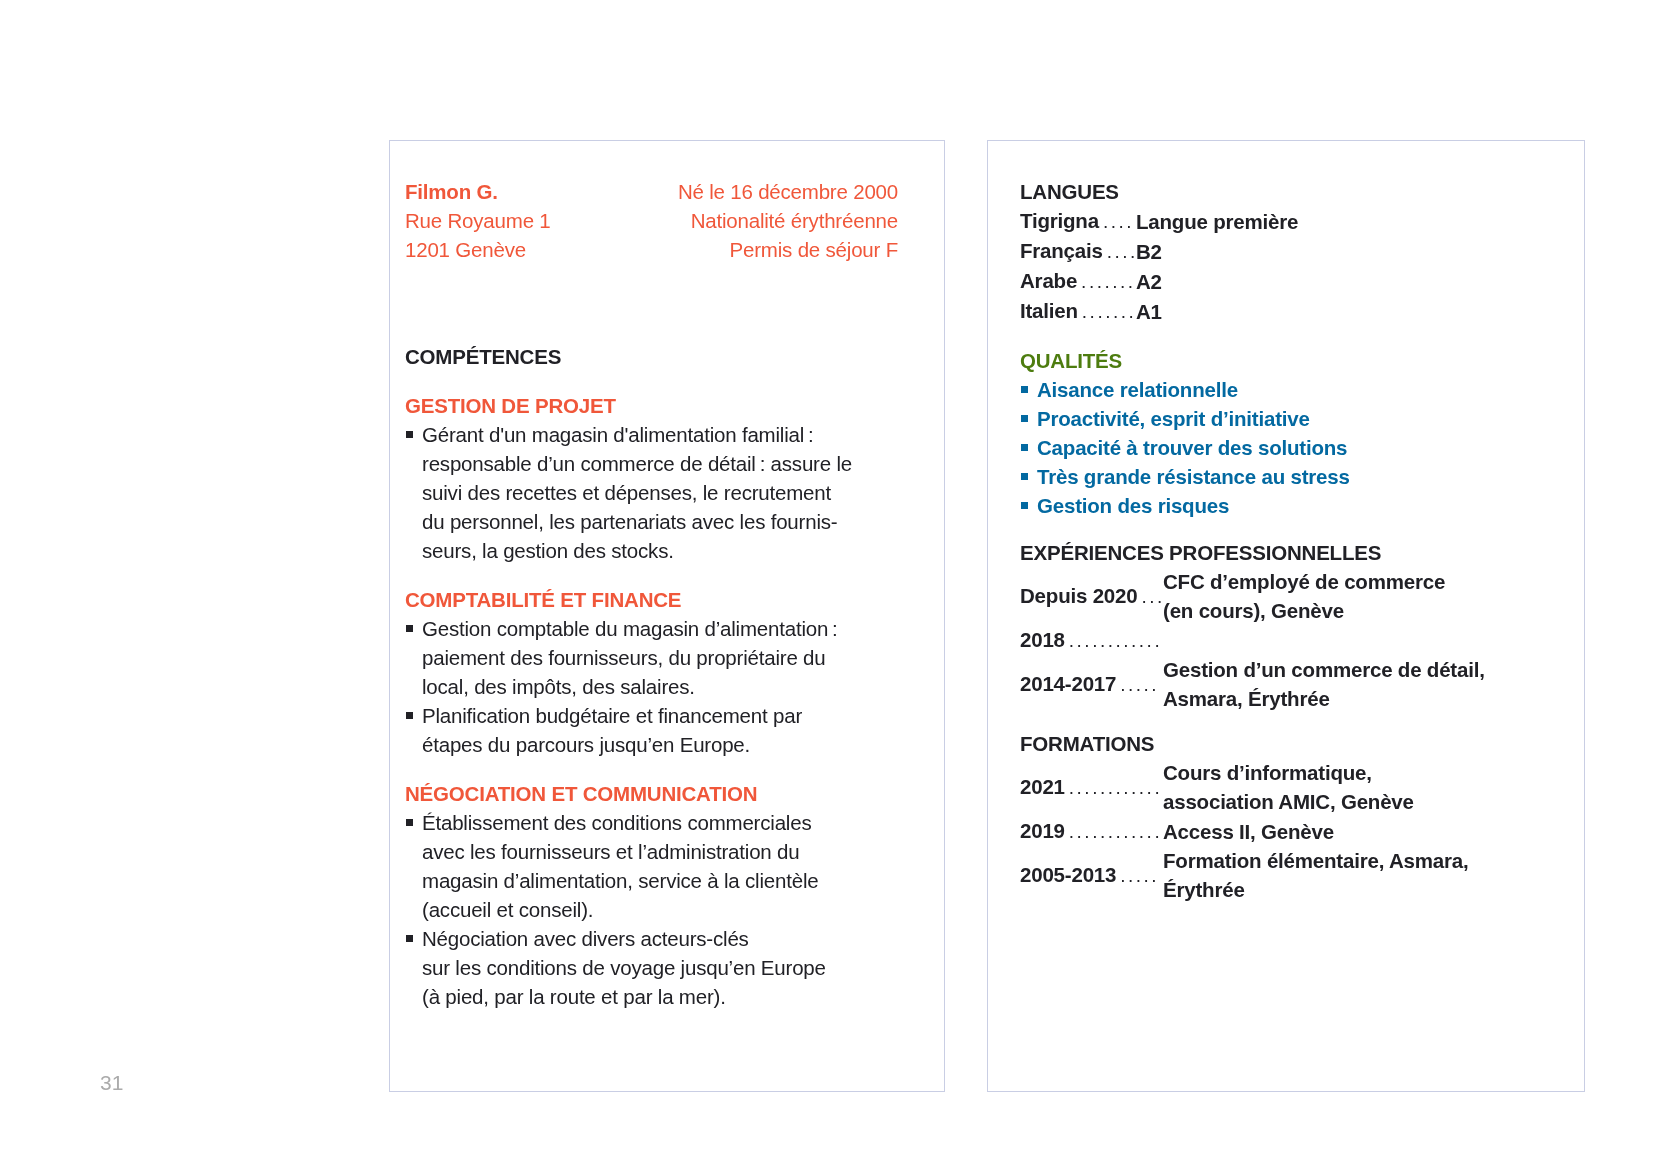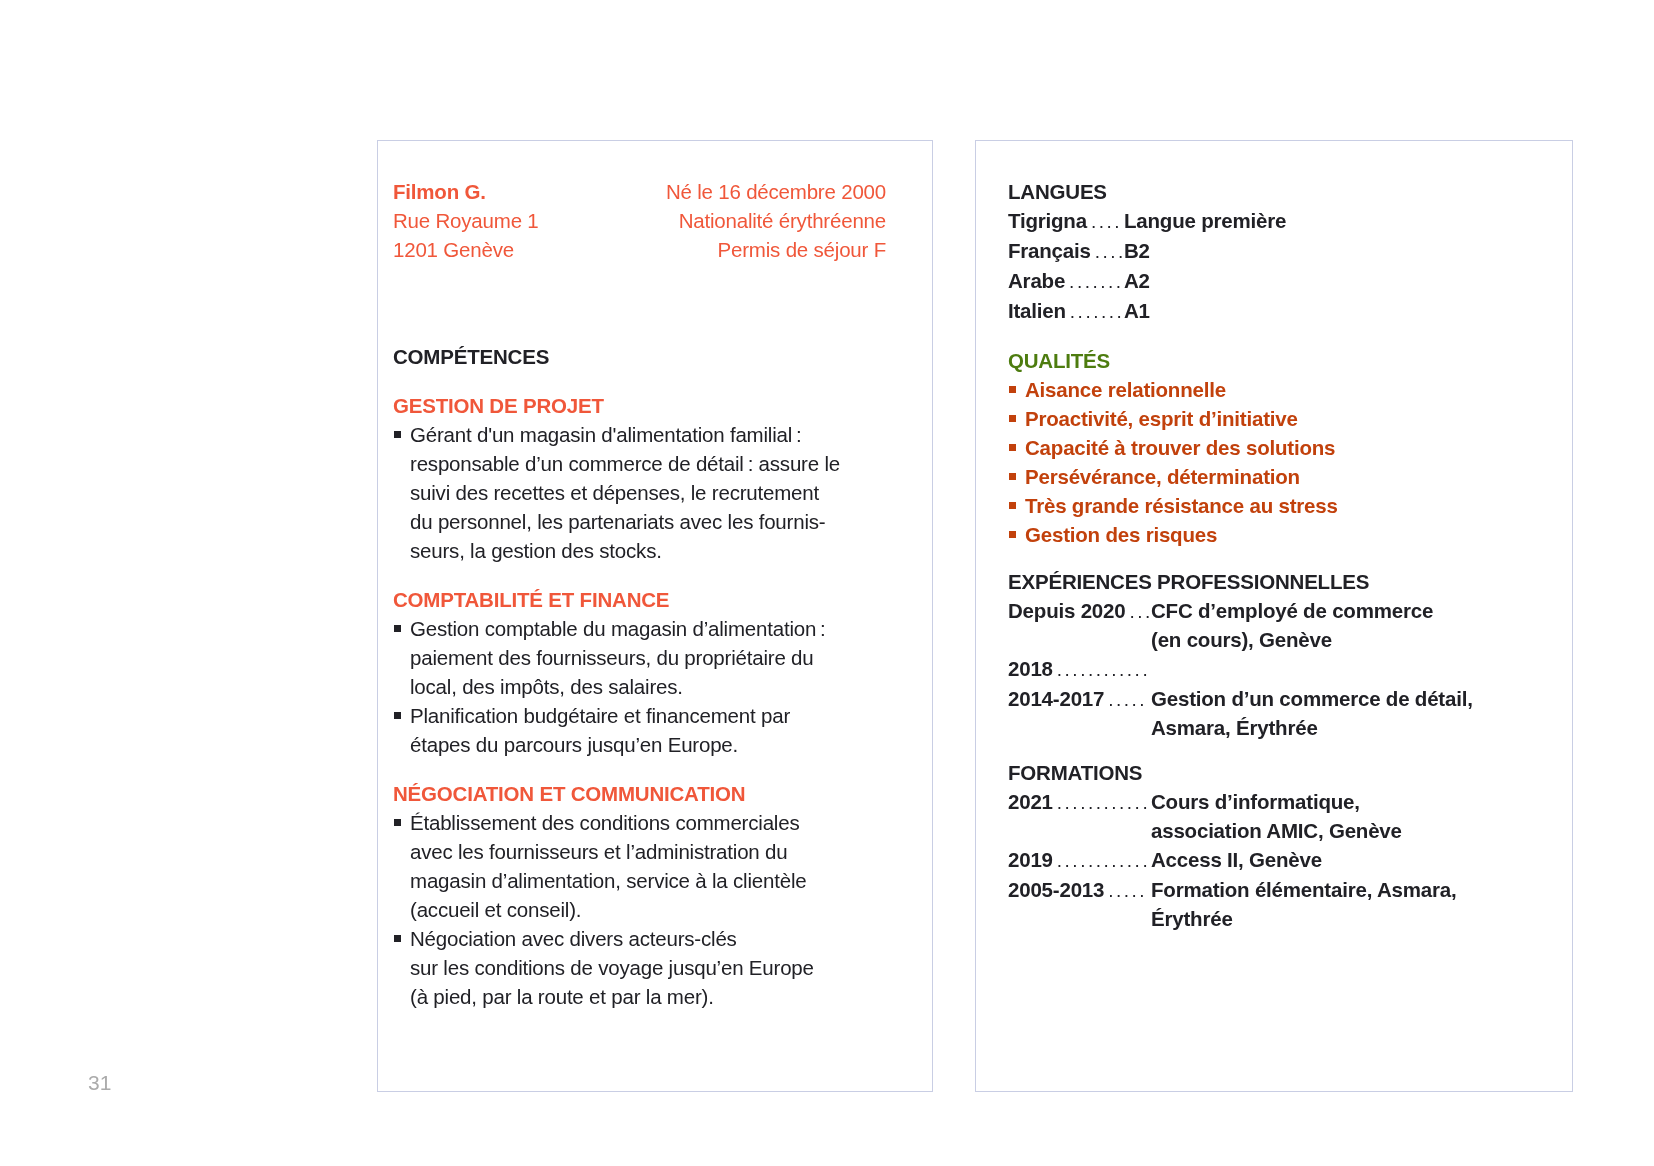--- a/index.html
+++ b/index.html
@@ -3,21 +3,21 @@
 <meta charset="utf-8">
 <style>
   html, body {
     margin: 0; padding: 0;
     width: 1654px; height: 1166px;
     background: #ffffff;
     font-family: "Liberation Sans", "DejaVu Sans", sans-serif;
     color: #212126;
     overflow: hidden;
   }
-  .canvas { position: relative; width: 1354px; height: 1166px; }
+  .canvas { position: relative; width: 1354px; height: 1166px; margin-left: 12px; }
 
   .panel {
     position: absolute;
     top: 140px;
     height: 952px;
     box-sizing: border-box;
     border: 1.5px solid #c9cee4;
     background: #ffffff;
     font-size: 20.5px;
     line-height: 29px;
@@ -42,35 +42,35 @@
     position: absolute; left: 1px; top: 11px;
     width: 7px; height: 7px; background: currentColor;
   }
   .btext { white-space: pre; display: block; }
 
   
   .gap20 { margin-top: 20px; }
   .gap18 { margin-top: 18px; }
   .gap16 { margin-top: 16px; }
 
-  .leader-row { display: flex; align-items: flex-start; }
+  .leader-row { display: flex; align-items: center; }
   .lead { display: flex; align-items: baseline; flex: none; overflow: hidden; }
   .lead-lang { width: 116px; }
   .lead-date { width: 143px; }
   .lead-label { font-weight: 700; white-space: nowrap; }
   .dots {
     flex: 1; overflow: hidden; white-space: nowrap;
     margin-left: 4px; margin-right: 2px;
     font-weight: 400; font-size: 19px; letter-spacing: 2.5px;
     color: #212126;
   }
   .lang-val { font-weight: 700; white-space: nowrap; }
   .desc { font-weight: 700; white-space: pre; display: block; }
 
-  .qitem { position: relative; padding-left: 17px; color: #c2410c; font-weight: 700; }
+  .qitem { position: relative; padding-left: 17px; color: #0369a1; font-weight: 700; }
 
   .page-number {
     position: absolute; left: 88px; top: 1072px;
     font-size: 21px; line-height: 22px; color: #ababab;
     letter-spacing: 0;
   }
 </style>
 </head>
 <body>
 
@@ -175,24 +175,20 @@
     <div class="qitem">
       <span class="sq"></span>
       <span>Proactivité, esprit d’initiative</span>
     </div>
     <div class="qitem">
       <span class="sq"></span>
       <span>Capacité à trouver des solutions</span>
     </div>
     <div class="qitem">
       <span class="sq"></span>
-      <span>Persévérance, détermination</span>
-    </div>
-    <div class="qitem">
-      <span class="sq"></span>
       <span>Très grande résistance au stress</span>
     </div>
     <div class="qitem">
       <span class="sq"></span>
       <span>Gestion des risques</span>
     </div>
 
     <div class="sec-title gap18">EXPÉRIENCES PROFESSIONNELLES</div>
 
     <div class="leader-row">

